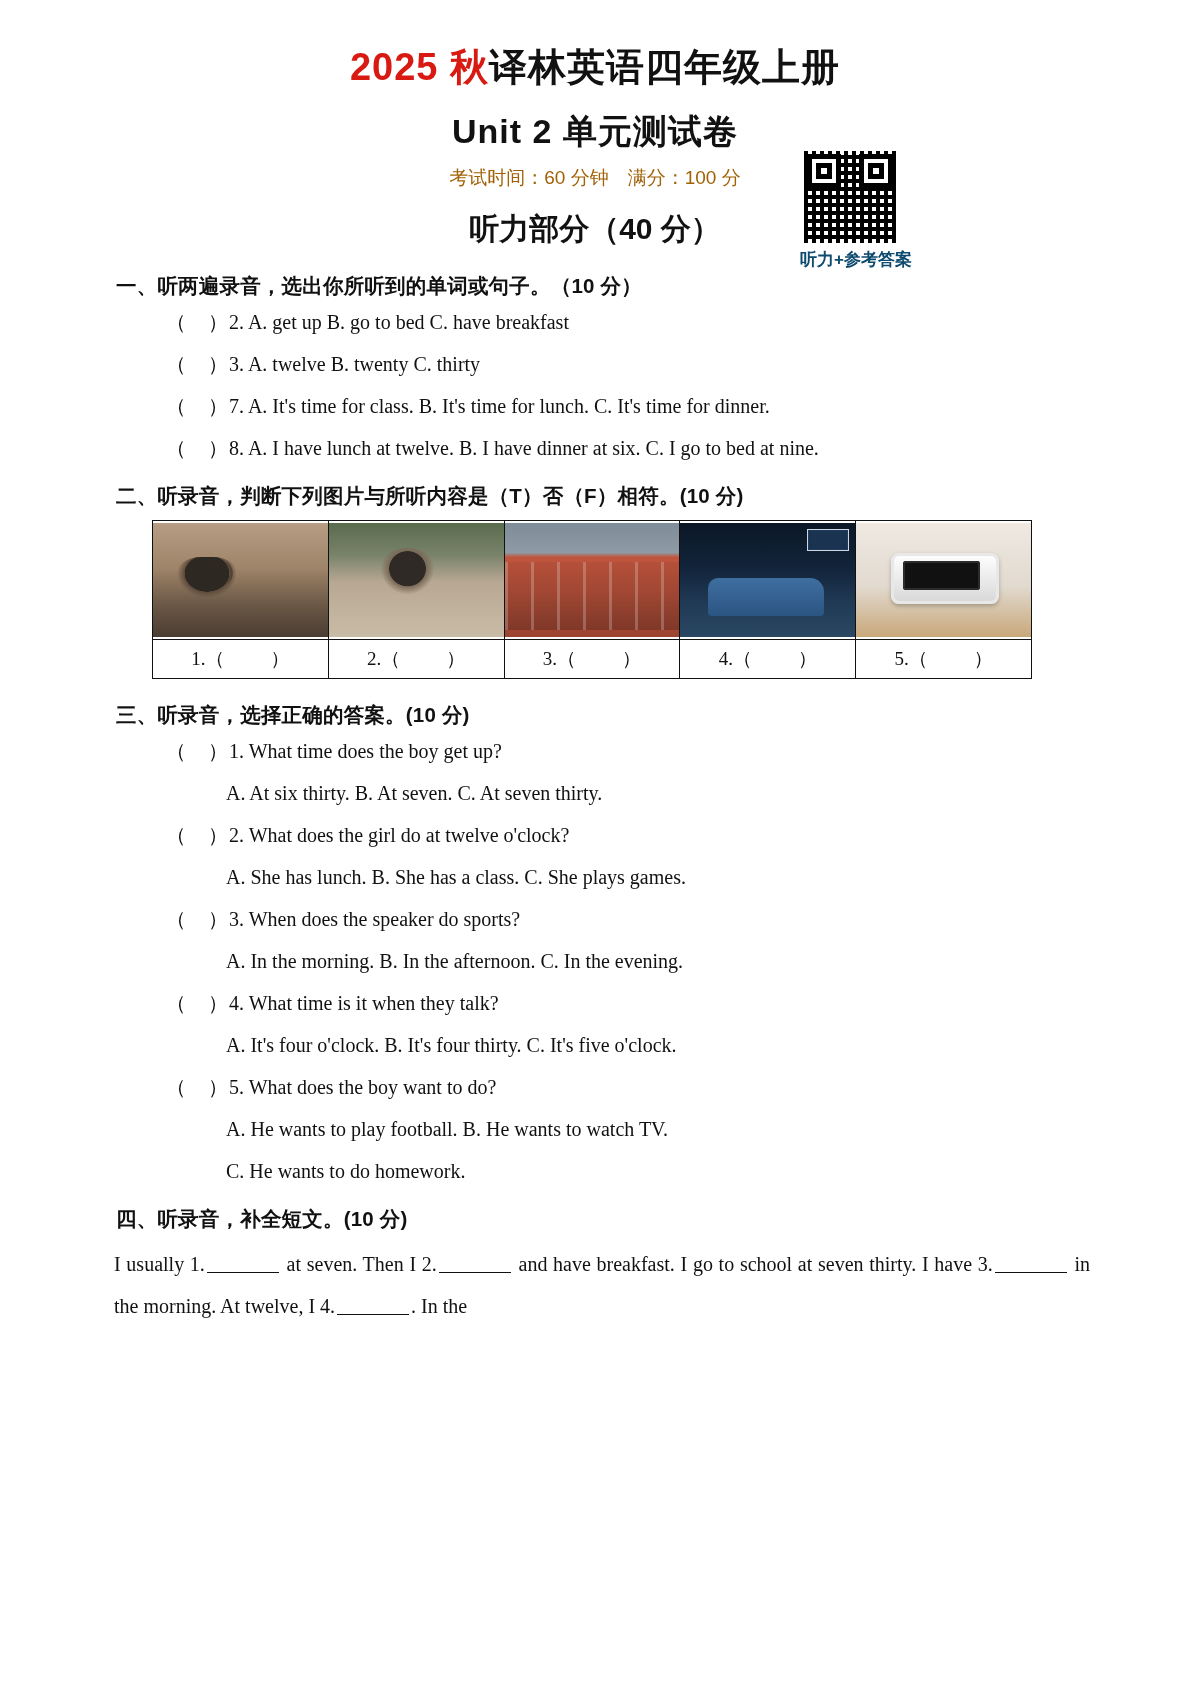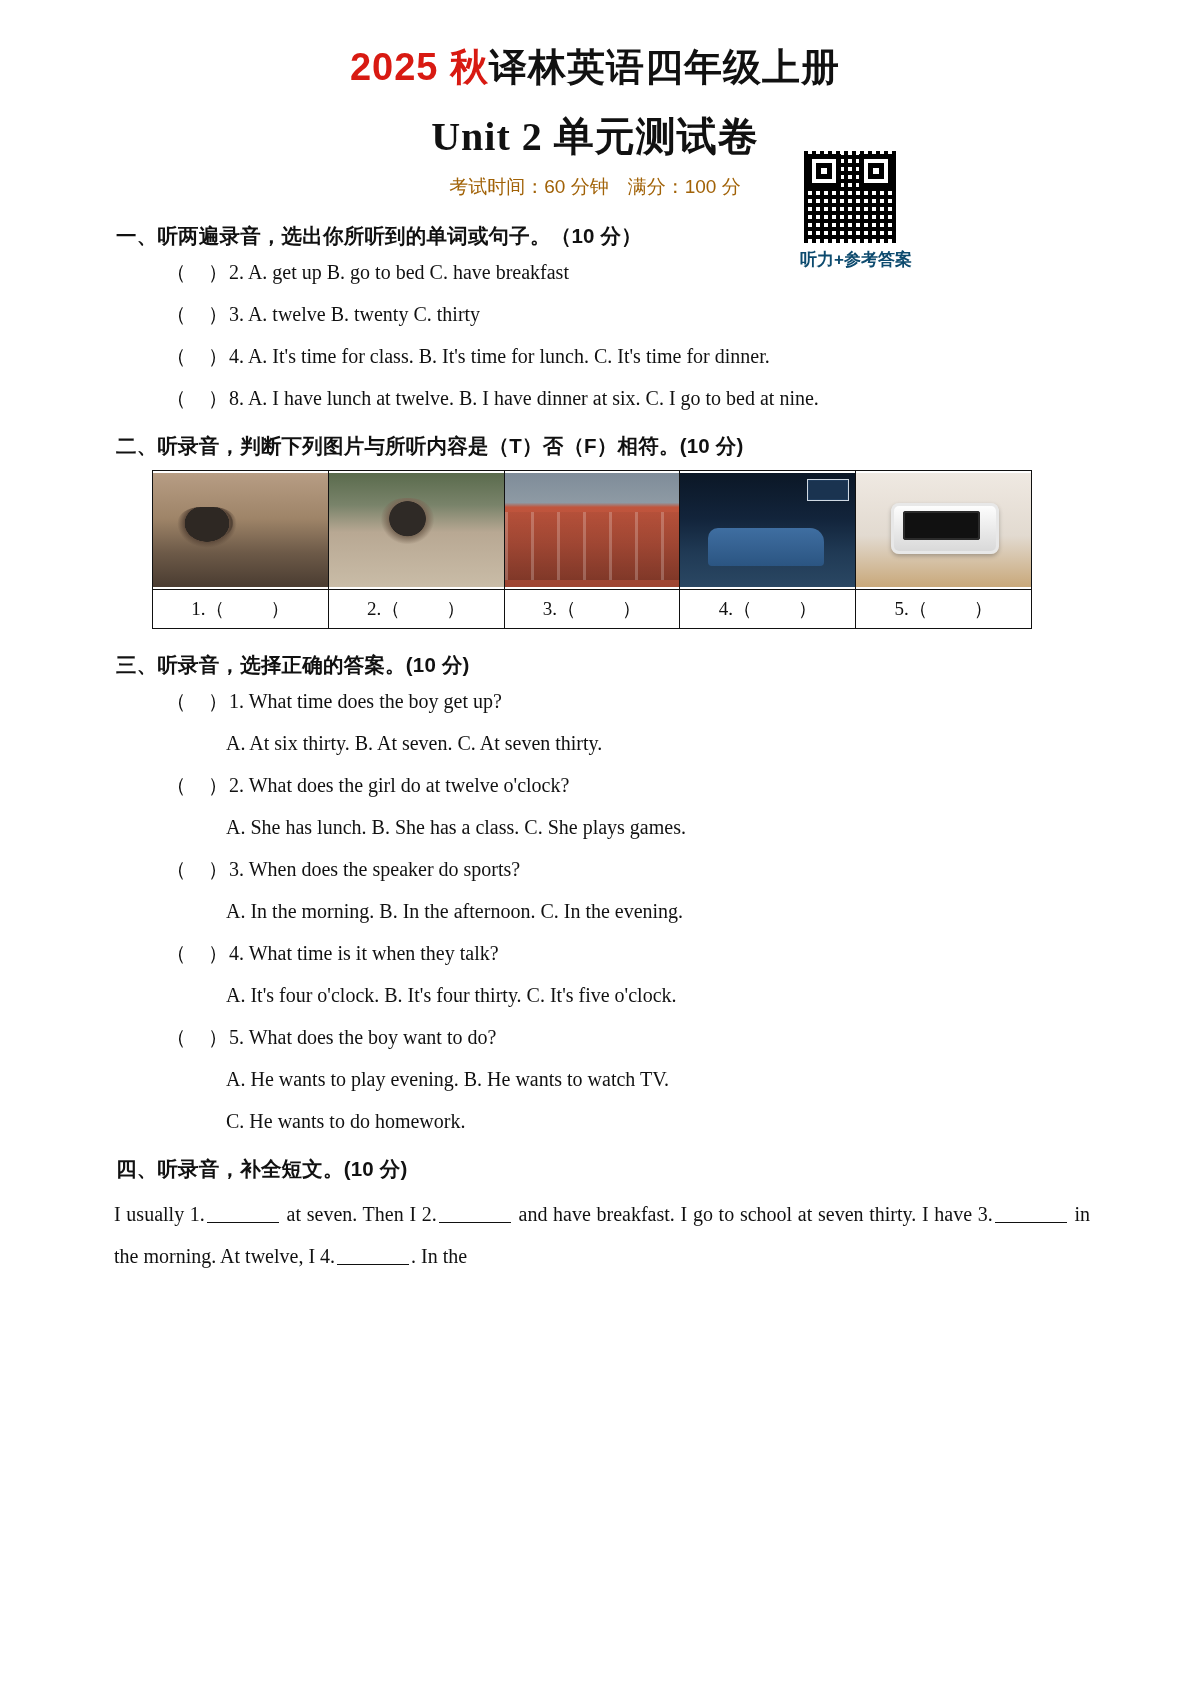--- a/index.html
+++ b/index.html
@@ -36,23 +36,23 @@
     letter-spacing: 1px;
     margin: 0 0 16px 0;
   }
   .title-red .red {
     color: #d81a12;
   }
   .title-red .black {
     color: #111;
   }
   .title-unit {
-    font-family: Liberation Serif, serif;
-    font-weight: bold;
-    font-size: 40px;
+    font-family: Liberation Sans, sans-serif;
+    font-weight: bold;
+    font-size: 34px;
     color: #111;
     margin: 12px 0 10px 0;
     letter-spacing: 1px;
   }
   .exam-meta {
     font-size: 19px;
     color: #a16207;
     margin: 0 0 18px 0;
     font-family: "Liberation Sans", sans-serif;
   }
@@ -256,39 +256,40 @@
 <body>
 
 <div class="page">
 
   <div class="header">
     <div class="title-red">
       <span class="red">2025 秋</span><span class="black">译林英语四年级上册</span>
     </div>
     <div class="title-unit">Unit 2 单元测试卷</div>
     <div class="exam-meta">考试时间：60 分钟　满分：100 分</div>
+    <div class="section-big">听力部分（40 分）</div>
 
     <div class="qr-wrap">
       <div class="qr"></div>
       <div class="qr-caption">听力+参考答案</div>
     </div>
   </div>
 
   <div class="content">
 
     <div class="q-head">一、听两遍录音，选出你所听到的单词或句子。（10 分）</div>
 
     <div class="q-line indent-1">
       <span class="paren">（　）</span><span>2. A. get up B. go to bed C. have breakfast</span>
     </div>
     <div class="q-line indent-1">
       <span class="paren">（　）</span><span>3. A. twelve B. twenty C. thirty</span>
     </div>
     <div class="q-line indent-1">
-      <span class="paren">（　）</span><span>4. A. It's time for class. B. It's time for lunch. C. It's time for dinner.</span>
+      <span class="paren">（　）</span><span>7. A. It's time for class. B. It's time for lunch. C. It's time for dinner.</span>
     </div>
     <div class="q-line indent-1">
       <span class="paren">（　）</span><span>8. A. I have lunch at twelve. B. I have dinner at six. C. I go to bed at nine.</span>
     </div>
 
     <div class="q-head">二、听录音，判断下列图片与所听内容是（T）否（F）相符。(10 分)</div>
 
     <table class="pic-table">
       <tbody>
           <tr>
@@ -346,21 +347,21 @@
     <div class="q-line indent-3">A. In the morning. B. In the afternoon. C. In the evening.</div>
 
     <div class="q-line indent-1">
       <span class="paren">（　）</span><span>4. What time is it when they talk?</span>
     </div>
     <div class="q-line indent-3">A. It's four o'clock. B. It's four thirty. C. It's five o'clock.</div>
 
     <div class="q-line indent-1">
       <span class="paren">（　）</span><span>5. What does the boy want to do?</span>
     </div>
-    <div class="q-line indent-3">A. He wants to play evening. B. He wants to watch TV.</div>
+    <div class="q-line indent-3">A. He wants to play football. B. He wants to watch TV.</div>
     <div class="q-line indent-3">C. He wants to do homework.</div>
 
     <div class="q-head">四、听录音，补全短文。(10 分)</div>
 
     <div class="para">
       <span>I usually 1.</span><span class="u-blank"></span>
       <span>at seven. Then I 2.</span><span class="u-blank"></span>
       <span>and have breakfast. I go to school at</span>
       <span>seven thirty. I have 3.</span><span class="u-blank"></span>
       <span>in the morning. At twelve, I 4.</span><span class="u-blank"></span><span>. In the</span>

